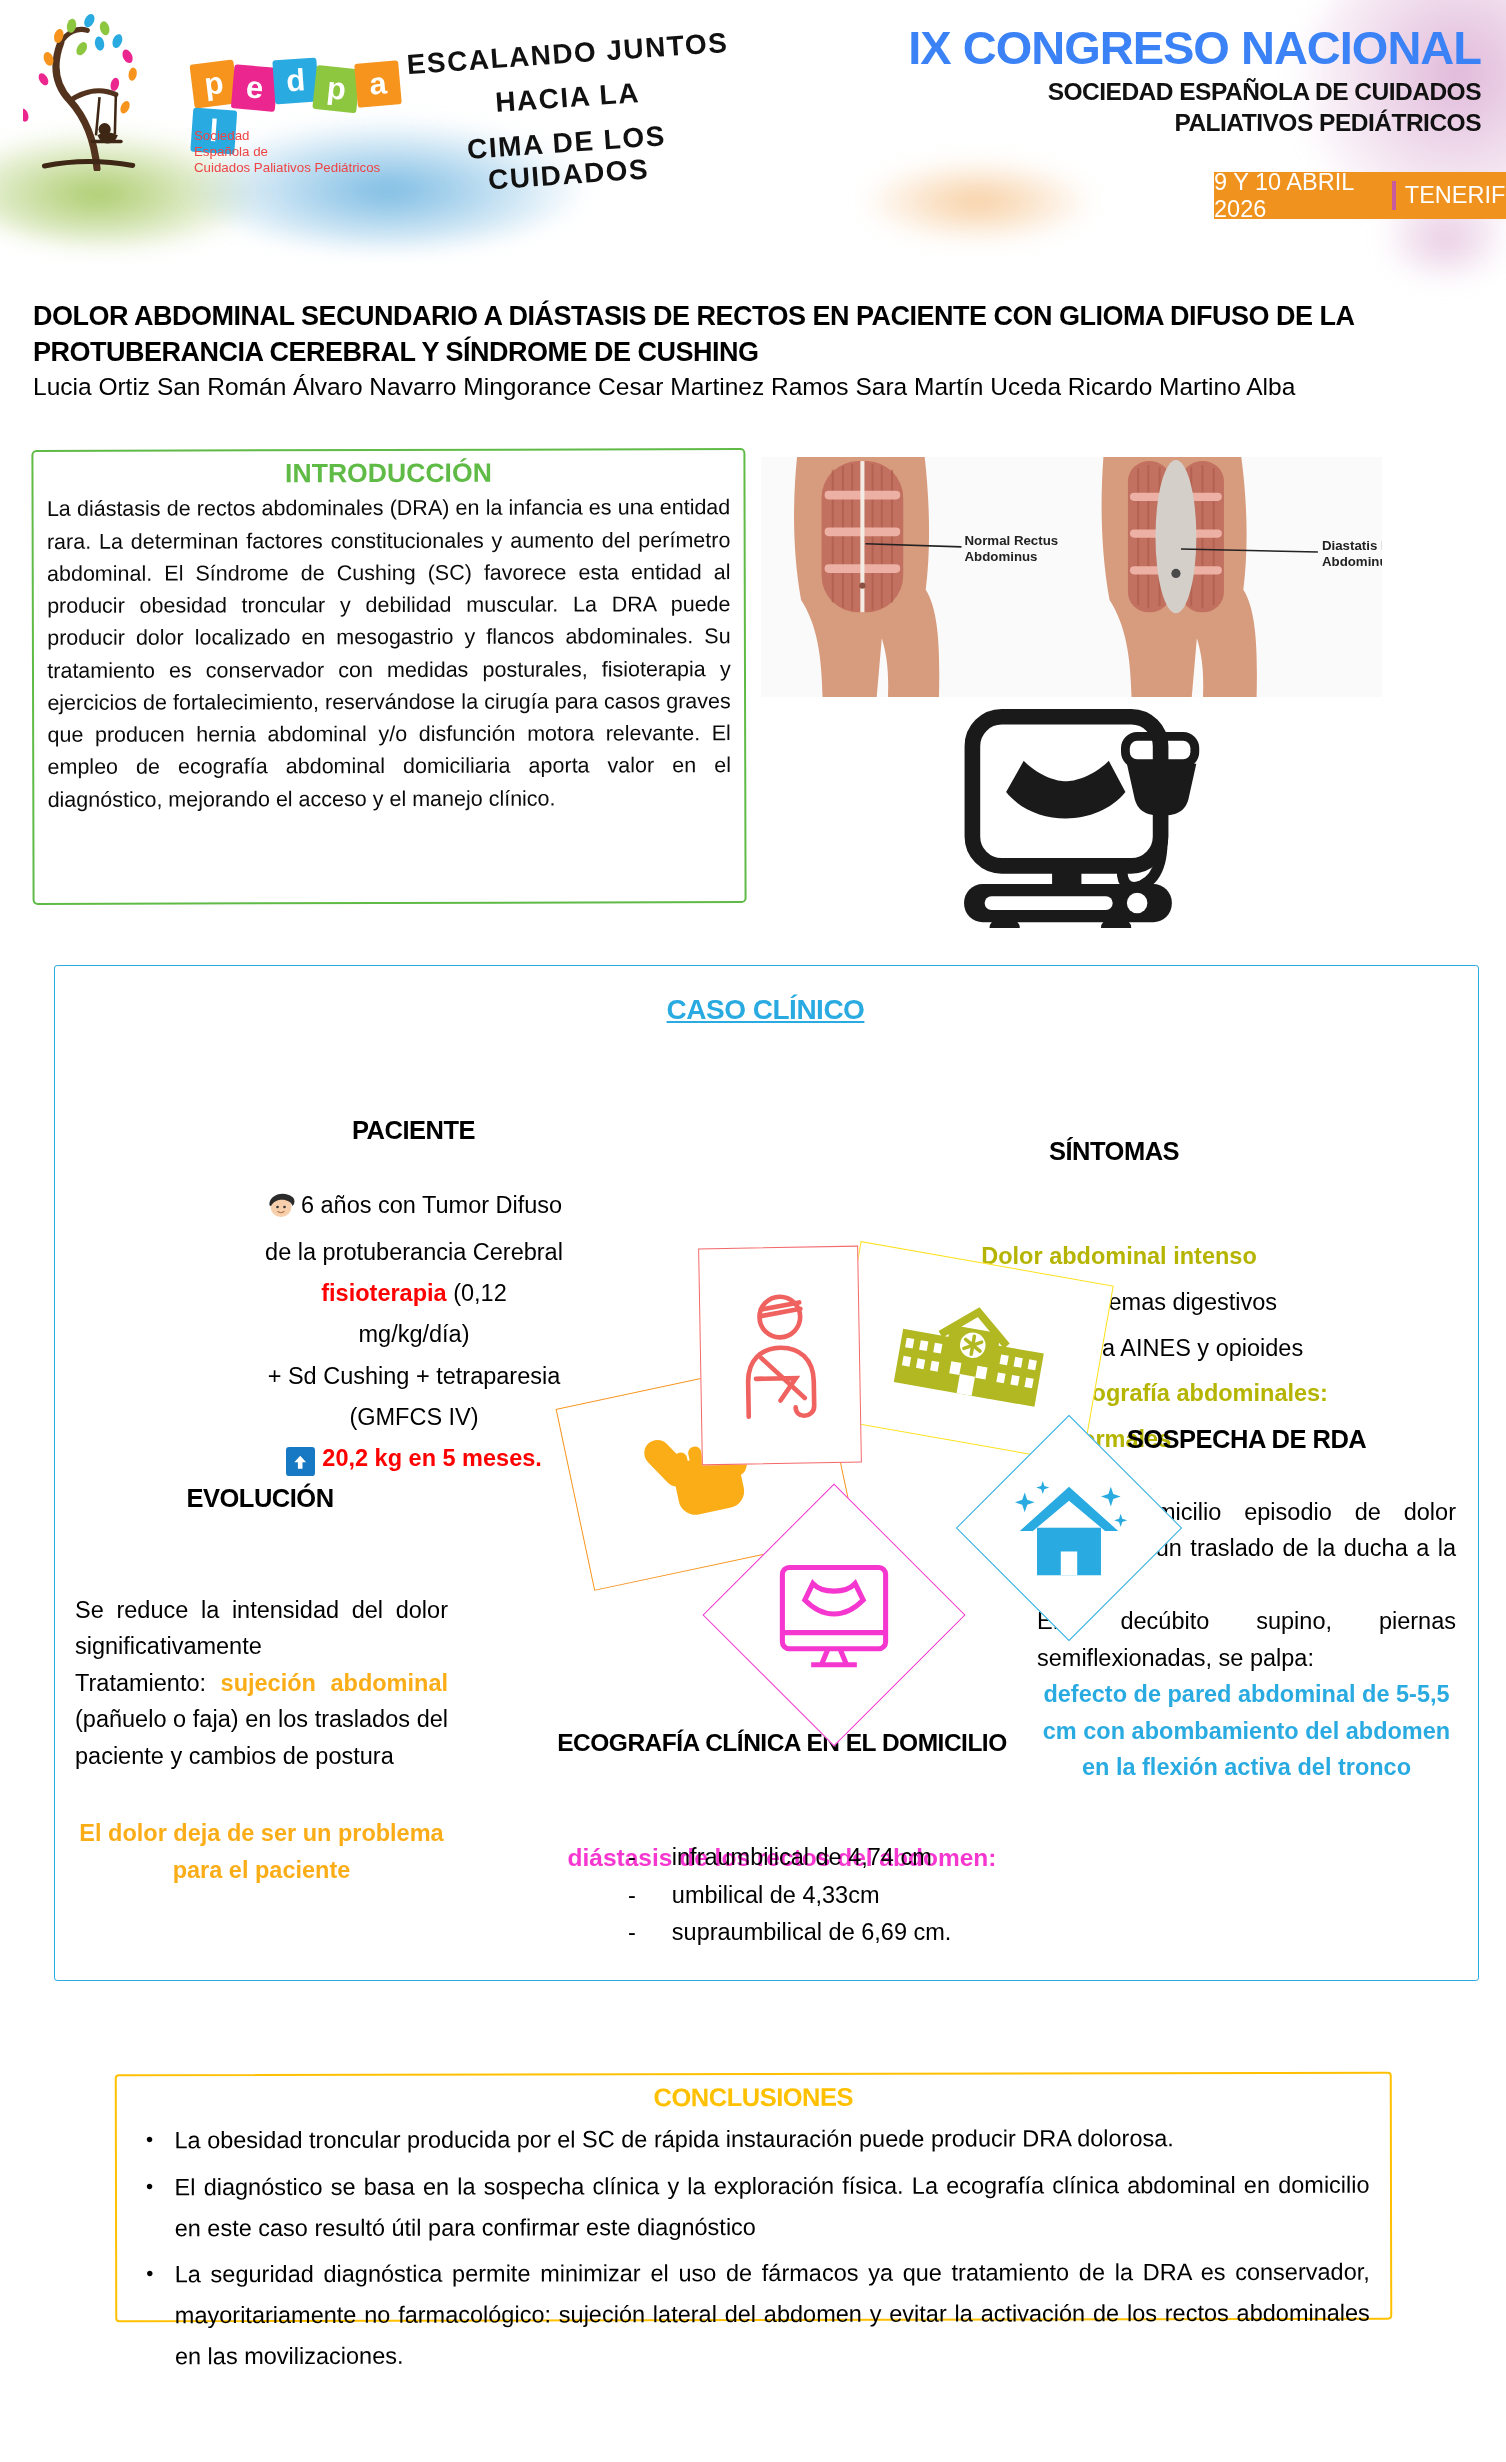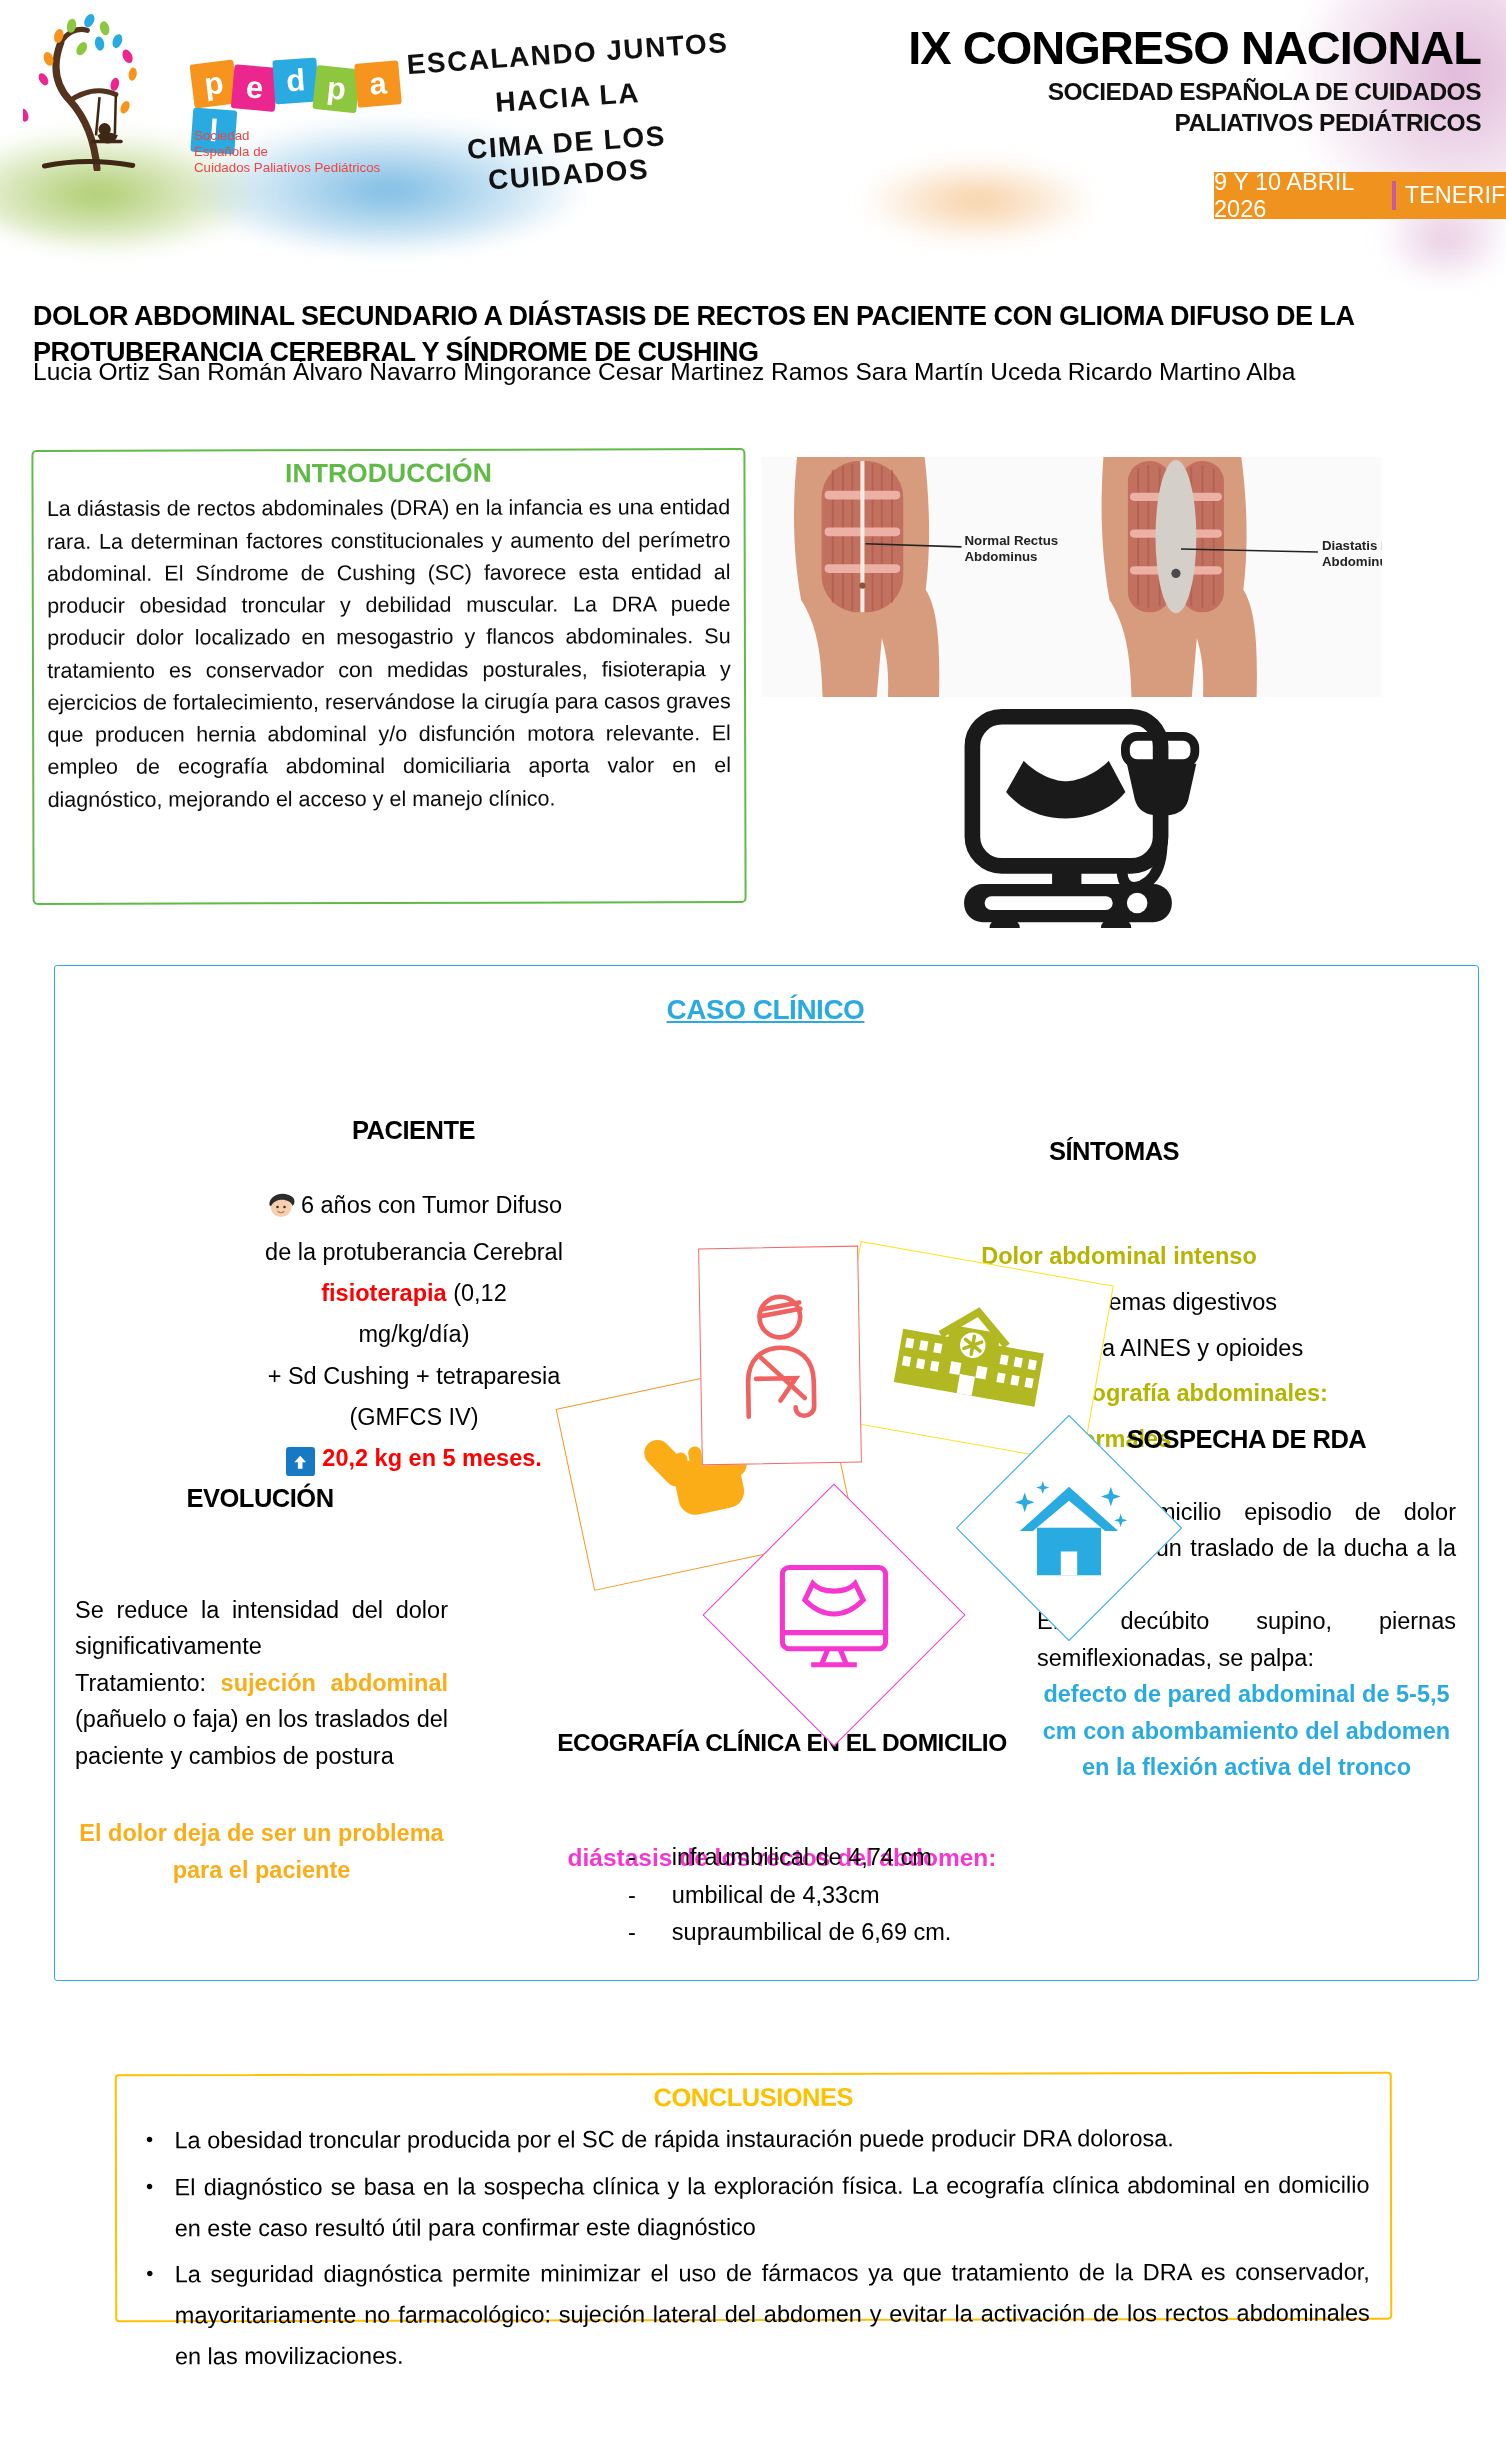--- a/index.html
+++ b/index.html
@@ -22,28 +22,28 @@
   .tile{display:inline-block;width:44px;height:44px;margin-right:-3.1px;border-radius:3.1px;
         color:#fff;font-weight:bold;font-size:31px;text-align:center;line-height:44px;}
   .t0{background:#F7941D;transform:rotate(-7deg);}
   .t1{background:#EC268F;transform:rotate(5deg) translateY(4.1px);}
   .t2{background:#29ABE2;transform:rotate(-4deg) translateY(-3.1px);}
   .t3{background:#8DC63F;transform:rotate(6deg) translateY(5.1px);}
   .t4{background:#F7941D;transform:rotate(-5deg);}
   .t5{background:#29ABE2;transform:rotate(4deg) translateY(3.1px);}
   .slogan{font-weight:bold;font-size:28px;letter-spacing:1.5px;color:#111;text-align:center;
           transform:rotate(-4deg);}
-  .congress{color:#000000;font-weight:bold;font-size:47px;letter-spacing:-1px;text-align:right;}
+  .congress{color:#3b82f6;font-weight:bold;font-size:47px;letter-spacing:-1px;text-align:right;}
   .congress-sub{color:#111;font-weight:bold;font-size:24.5px;letter-spacing:-0.5px;text-align:right;line-height:1.25;}
   .badge{background:#F0921E;color:#fff;font-weight:normal;font-size:23.5px;
          display:flex;align-items:center;justify-content:center;gap:9.2px;margin-left:44px;}
   .badge-sep{display:inline-block;width:4.1px;height:29px;background:#C85A9E;}
   
   .main-title{font-weight:bold;font-size:27px;letter-spacing:-0.5px;line-height:1.35;color:#000;margin-top:36px;}
-  .authors{font-size:24.5px;color:#000;}
+  .authors{font-size:24.5px;color:#000;margin-top:15px;}
   
   .intro-box{border:2px solid #5FBB46;border-radius:5.1px;transform:rotate(-0.15deg);}
   .intro-title{color:#5FBB46;font-weight:bold;font-size:26.6px;text-align:center;}
   .intro-body{font-size:21.5px;line-height:1.5;text-align:justify;color:#0b0b0b;}
   
   .caso-box{border:1.5px solid #29ABE2;border-radius:3.1px;}
   .sec-title{font-weight:bold;font-size:25.5px;color:#000;text-align:center;letter-spacing:-0.5px;}
   .caso-title{color:#29ABE2;font-weight:bold;font-size:28px;text-align:center;letter-spacing:-0.5px;text-decoration:underline;}
   .blk{font-size:23.5px;line-height:1.75;}
   .center{text-align:center;}

